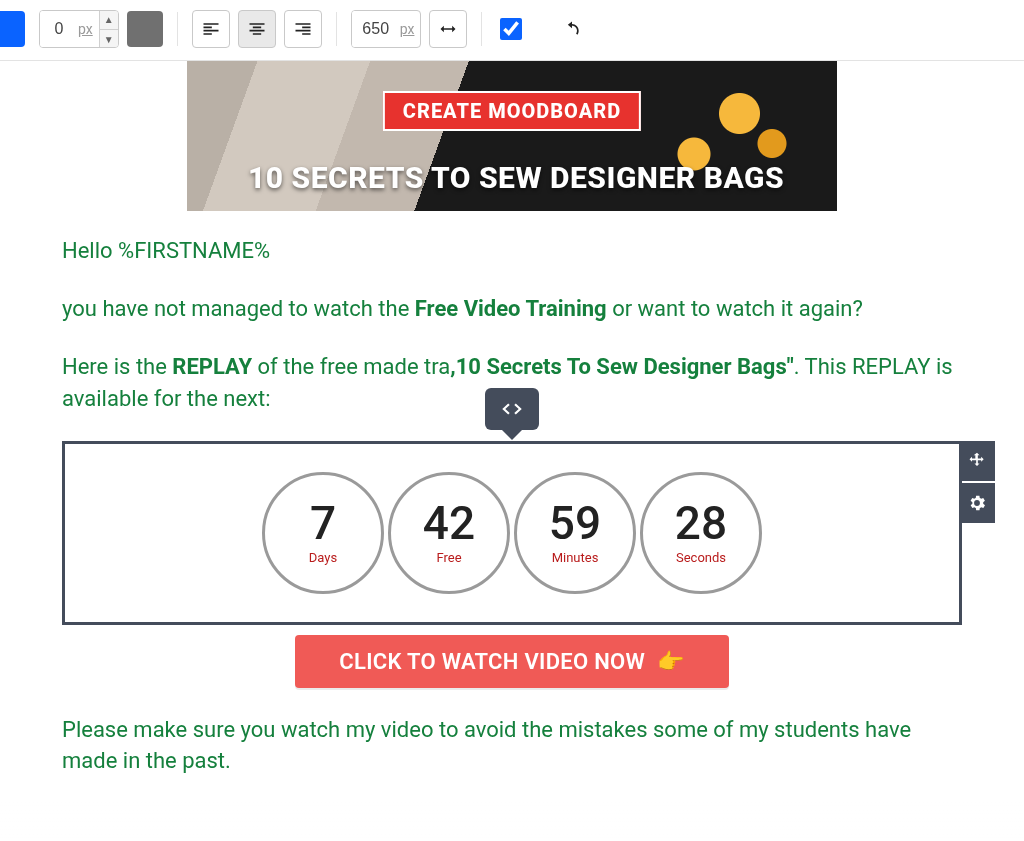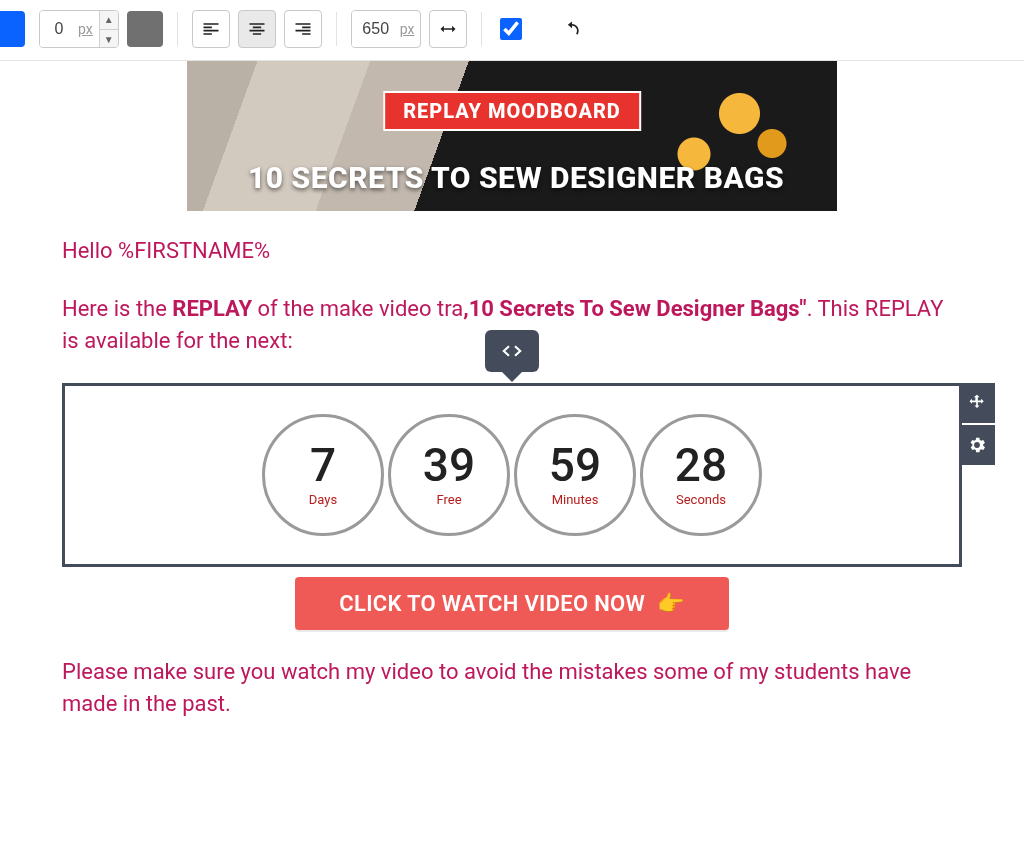--- a/index.html
+++ b/index.html
@@ -84,21 +84,21 @@
     position: absolute; left: 50%; top: 30px; transform: translateX(-50%);
     background: #e7322e; color: #fff; font-weight: 800; letter-spacing: 1px;
     padding: 6px 18px; font-size: 20px; border: 2px solid #fff;
   }
   .hero .headline {
     position: absolute; left: 8px; right: 0; bottom: 16px; text-align: center;
     color: #fff; font-weight: 800; font-size: 30px; letter-spacing: .5px;
     text-shadow: 0 2px 4px rgba(0,0,0,.55);
   }
   .email-body {
-    font-size: 22px; color: #be185d; line-height: 1.45;
+    font-size: 22px; color: #15803d; line-height: 1.45;
     margin: 24px 0 0 0;
   }
   .email-body p { margin: 0 0 26px 0; }
   .email-body strong { font-weight: 700; }
 
   
   .block-selected {
     position: relative;
     border: 3px solid #444c5b;
     padding: 28px 10px;
@@ -211,30 +211,33 @@
       <svg viewBox="0 0 24 24">
           <path d="M12 6V3L7 7l5 4V8c3.3 0 6 2.7 6 6 0 1.3-.4 2.5-1.1 3.4l1.5 1.5C19.4 17.6 20 15.9 20 14c0-4.4-3.6-8-8-8z" fill="#222"></path>
         </svg>
     </div>
   </div>
 </div>
 
 <div class="canvas">
 
   <div class="hero">
-    <div class="chip-red">REPLAY MOODBOARD</div>
+    <div class="chip-red">CREATE MOODBOARD</div>
     <div class="headline">10 SECRETS TO SEW DESIGNER BAGS</div>
   </div>
 
   <div class="email-body">
     <p>Hello %FIRSTNAME%</p>
 
-
     <p>
-      <span>Here is the </span><strong>REPLAY</strong><span> of the make video tra</span><strong>,10 Secrets To Sew Designer Bags"</strong><span>. This REPLAY is available for the next:</span>
+      <span>you have not managed to watch the </span><strong>Free Video Training</strong><span> or want to watch it again?</span>
+    </p>
+
+    <p>
+      <span>Here is the </span><strong>REPLAY</strong><span> of the free made tra</span><strong>,10 Secrets To Sew Designer Bags"</strong><span>. This REPLAY is available for the next:</span>
     </p>
   </div>
 
   <div class="block-selected">
     <div class="code-bubble">
       <svg viewBox="0 0 24 24">
           <path d="M8.5 17L3 12l5.5-5 1.4 1.4L5.8 12l4.1 3.6zM15.5 7L21 12l-5.5 5-1.4-1.4 4.1-3.6-4.1-3.6z"></path>
         </svg>
     </div>
     <div class="block-toolbar-side">
@@ -249,21 +252,21 @@
           </svg>
       </div>
     </div>
 
     <div class="countdown">
       <div class="c-seg">
         <div class="c-val">7</div>
         <div class="c-lab">Days</div>
       </div>
       <div class="c-seg">
-        <div class="c-val">39</div>
+        <div class="c-val">42</div>
         <div class="c-lab">Free</div>
       </div>
       <div class="c-seg">
         <div class="c-val">59</div>
         <div class="c-lab">Minutes</div>
       </div>
       <div class="c-seg">
         <div class="c-val">28</div>
         <div class="c-lab">Seconds</div>
       </div>

